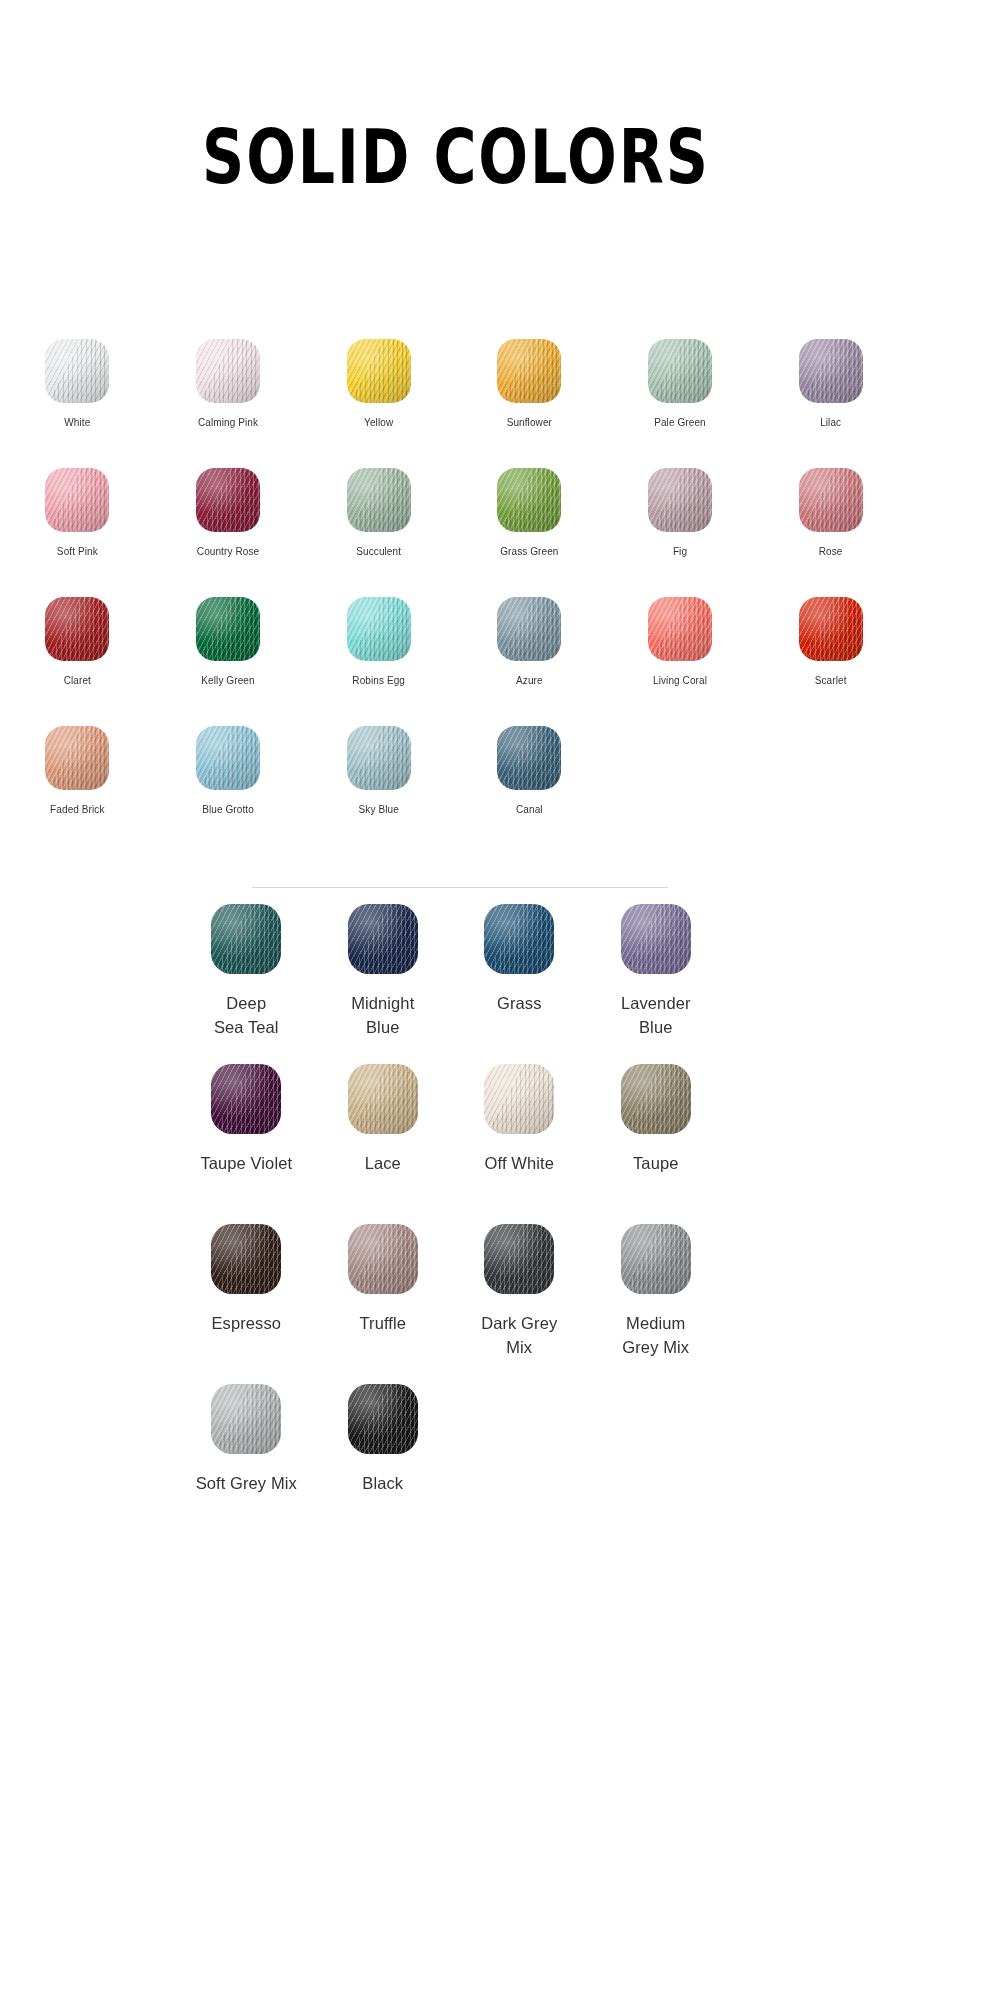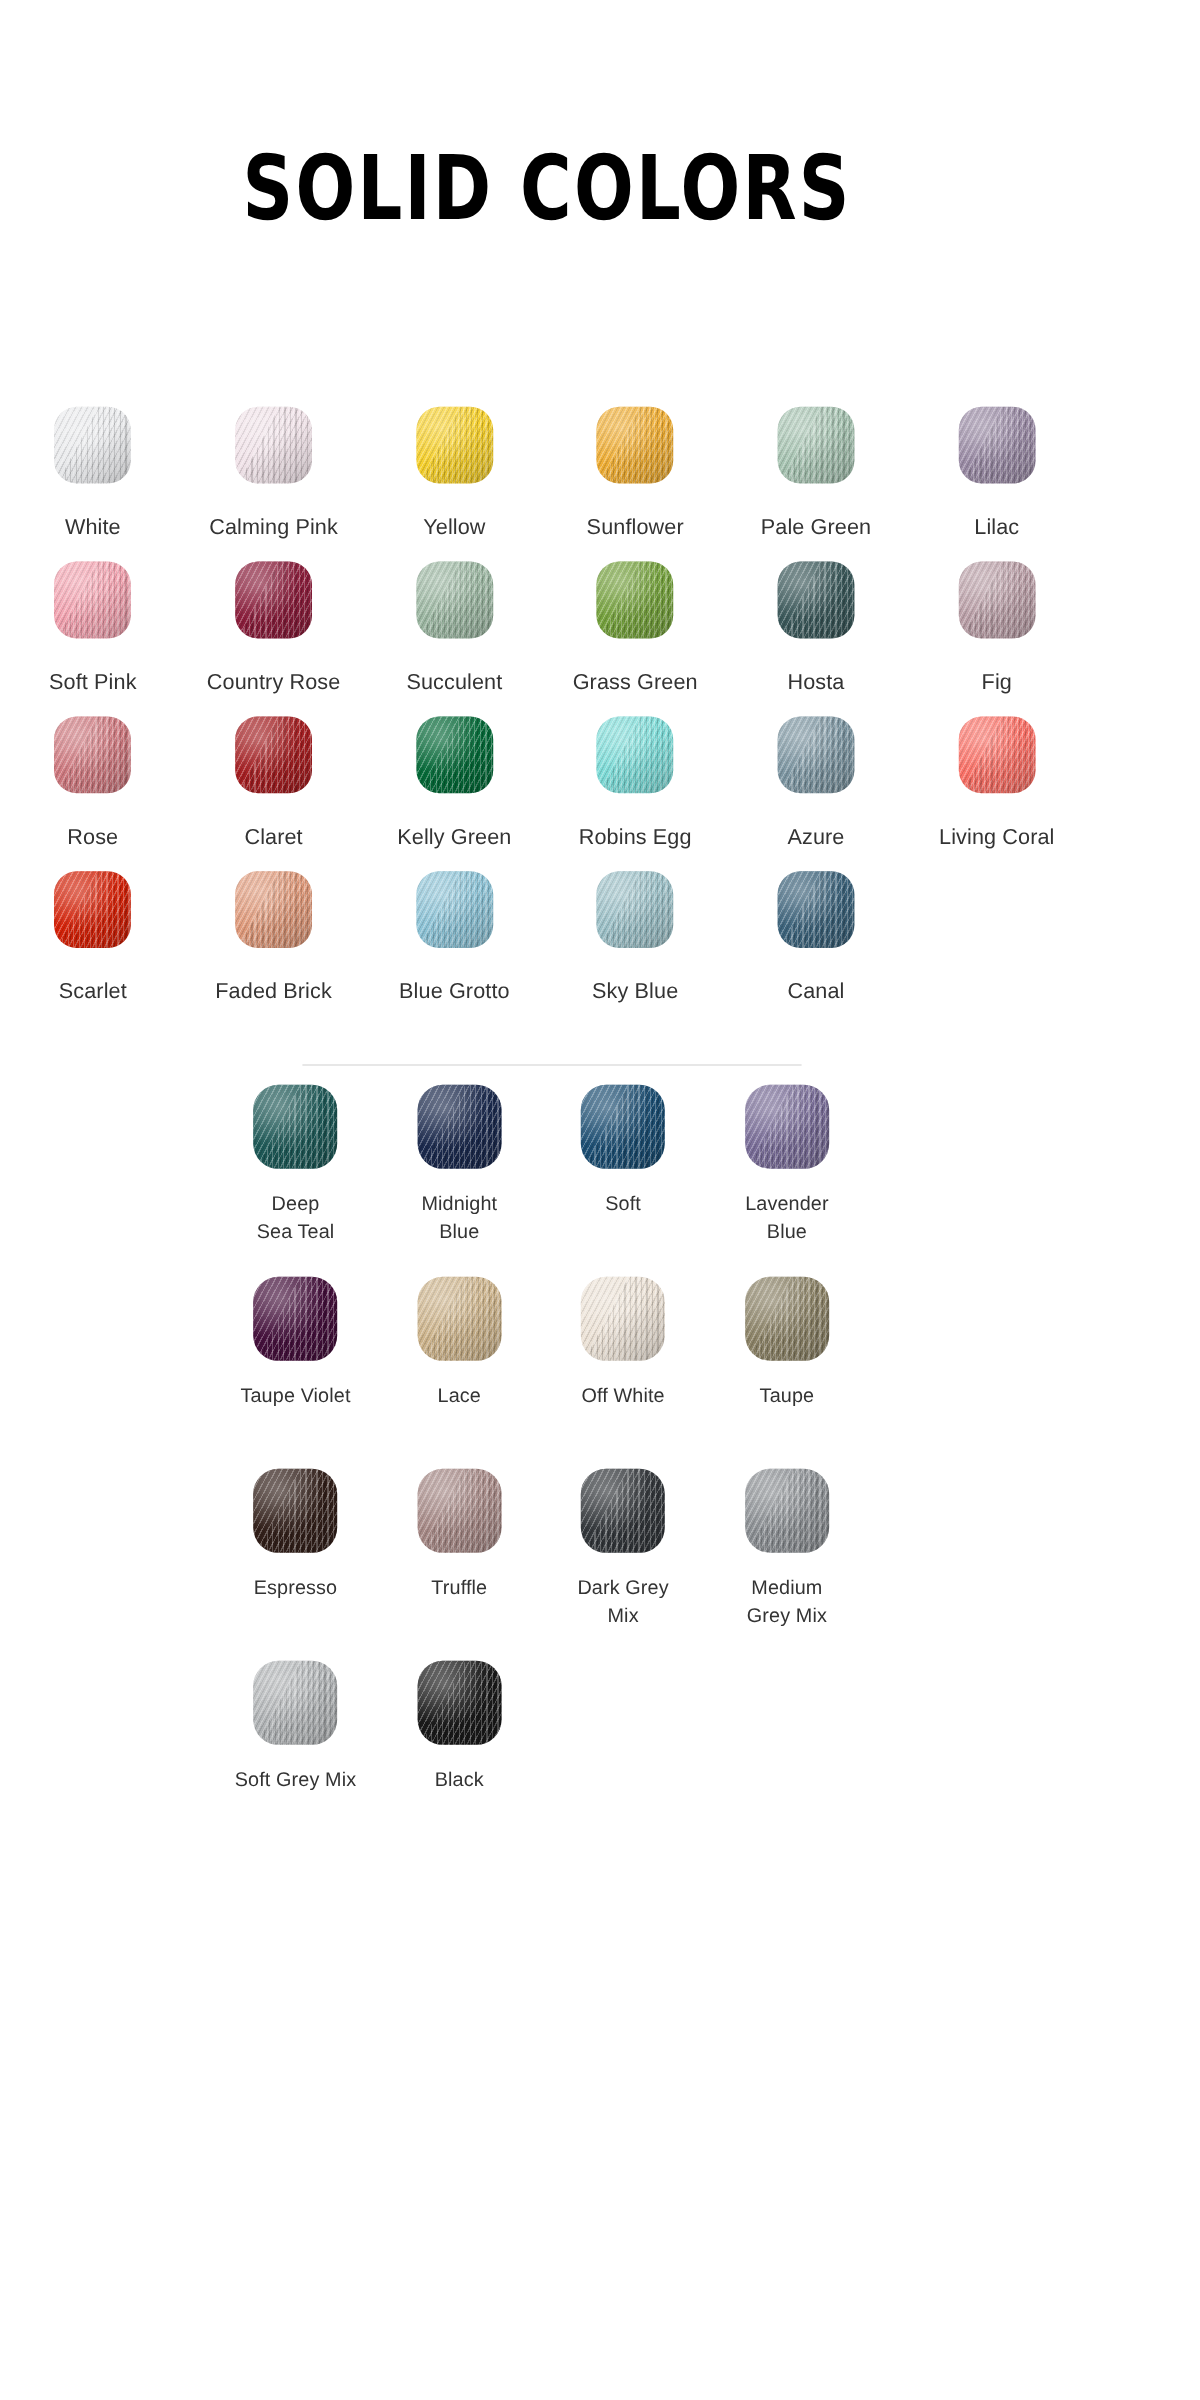--- a/index.html
+++ b/index.html
@@ -128,24 +128,24 @@
         rgba(0,0,0,0.00) 2px,
         rgba(0,0,0,0.14) 2px,
         rgba(0,0,0,0.14) 3px,
         rgba(0,0,0,0.00) 3px,
         rgba(0,0,0,0.00) 4.6px
     );
   }
 
   
   .swatch-label {
-    margin-top: 23px;
+    margin-top: 13px;
     font-family: "Liberation Sans", sans-serif;
     font-weight: 400;
-    font-size: 18px;
+    font-size: 10px;
     line-height: 1.45;
     letter-spacing: 0.1px;
     color: #333333;
     text-align: center;
     white-space: pre-line;
     max-width: 150px;
   }
   .grid-bottom .swatch-label {
     margin-top: 18px;
     font-size: 16.5px;
@@ -228,26 +228,20 @@
         </div>
         <div class="swatch-label">Succulent</div>
       </div>
       <div class="swatch-cell">
         <div class="ball" style="background: rgb(118, 162, 62);">
           <div class="wedge"></div>
         </div>
         <div class="swatch-label">Grass Green</div>
       </div>
       <div class="swatch-cell">
-        <div class="ball" style="background: rgb(60, 90, 92);">
-          <div class="wedge"></div>
-        </div>
-        <div class="swatch-label">Hosta</div>
-      </div>
-      <div class="swatch-cell">
         <div class="ball" style="background: rgb(187, 160, 168);">
           <div class="wedge"></div>
         </div>
         <div class="swatch-label">Fig</div>
       </div>
       <div class="swatch-cell">
         <div class="ball" style="background: rgb(207, 122, 128);">
           <div class="wedge"></div>
         </div>
         <div class="swatch-label">Rose</div>
@@ -330,21 +324,21 @@
         <div class="ball" style="background: rgb(27, 42, 78);">
           <div class="wedge"></div>
         </div>
         <div class="swatch-label">Midnight
 Blue</div>
       </div>
       <div class="swatch-cell">
         <div class="ball" style="background: rgb(28, 79, 116);">
           <div class="wedge"></div>
         </div>
-        <div class="swatch-label">Soft</div>
+        <div class="swatch-label">Grass</div>
       </div>
       <div class="swatch-cell">
         <div class="ball" style="background: rgb(122, 110, 153);">
           <div class="wedge"></div>
         </div>
         <div class="swatch-label">Lavender
 Blue</div>
       </div>
       <div class="swatch-cell">
         <div class="ball" style="background: rgb(69, 16, 60);">

